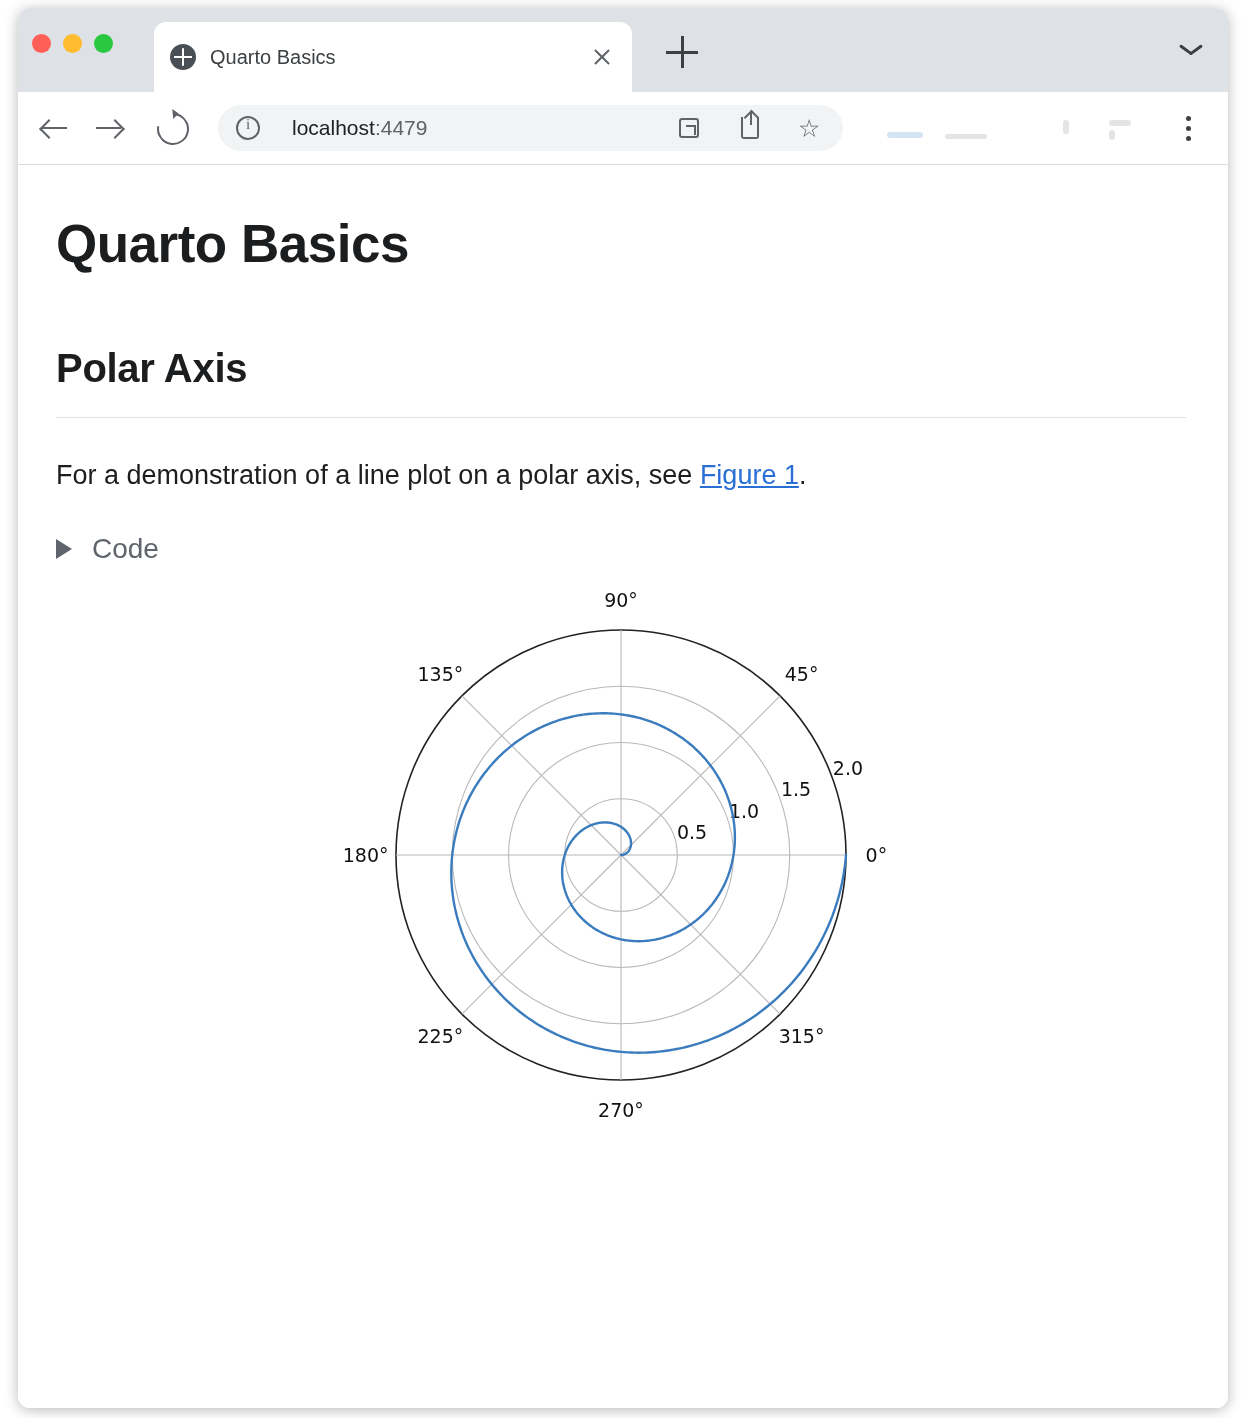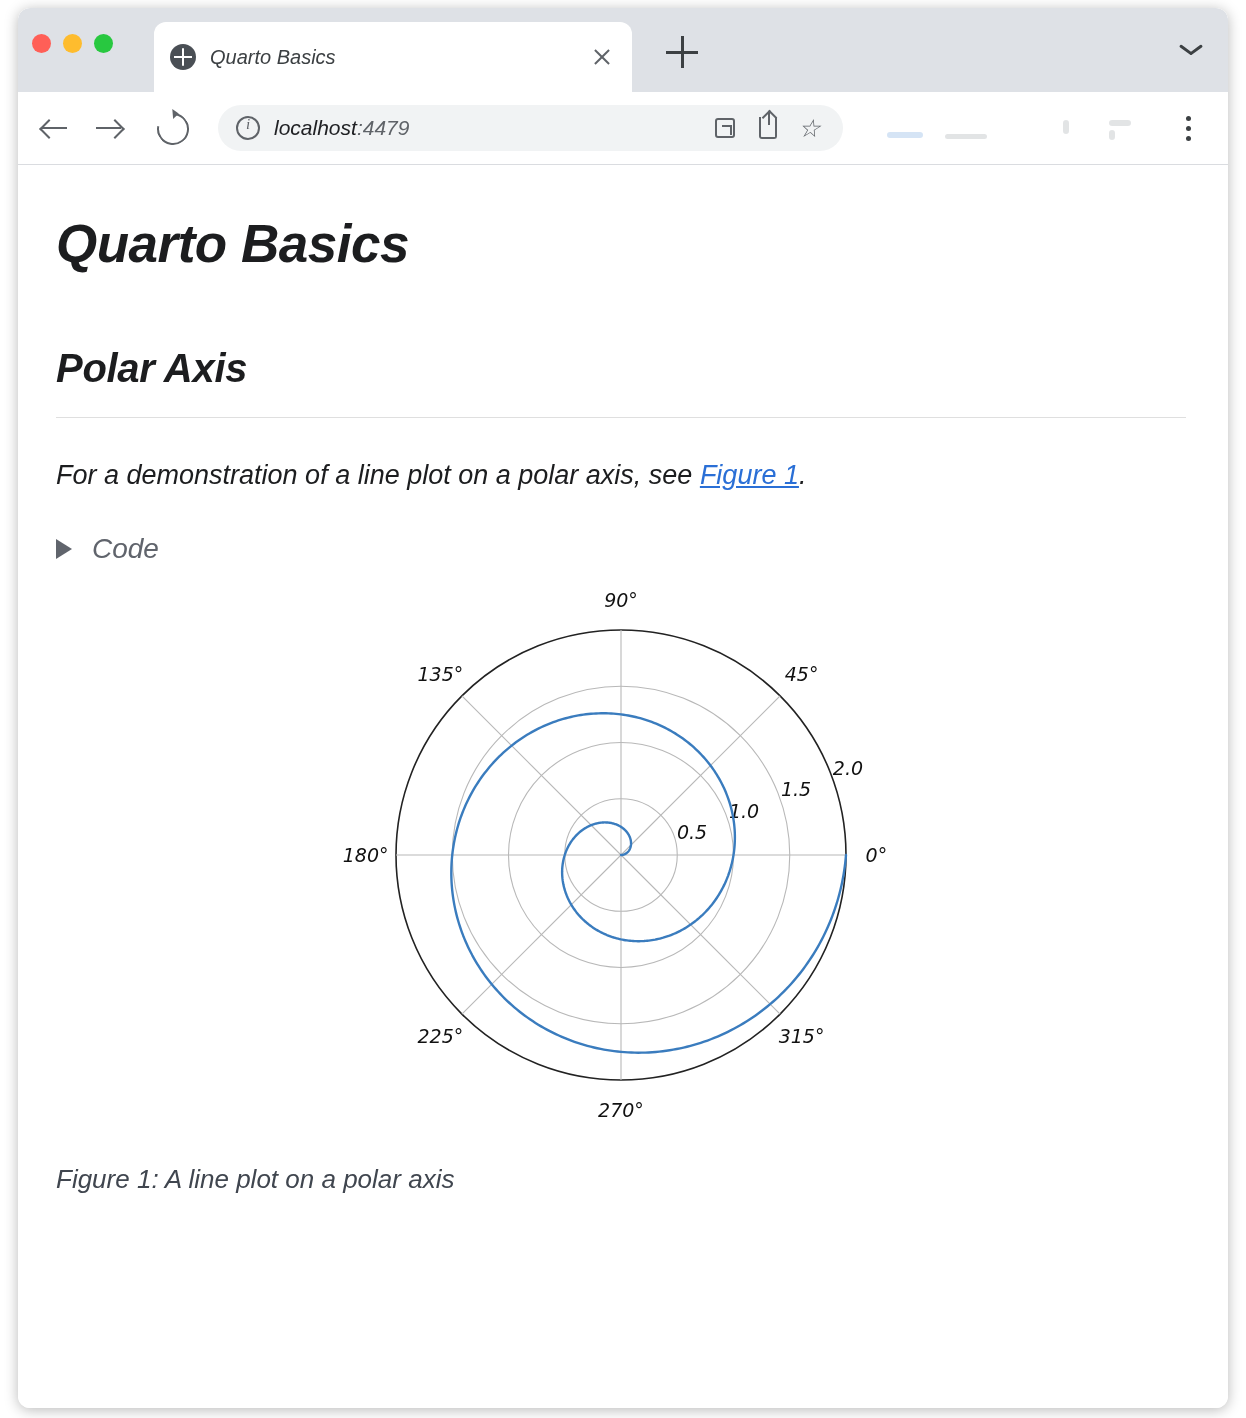--- a/index.html
+++ b/index.html
@@ -17,21 +17,20 @@
   .window {
     position: absolute;
     left: 18px;
     top: 8px;
     width: 1210px;
     height: 1400px;
     background: #ffffff;
     border-radius: 12px;
     box-shadow: 0 2px 14px rgba(0,0,0,0.28);
     overflow: hidden;
-    font-style: italic;
   }
 
   
   .tabstrip {
     position: relative;
     height: 84px;
     background: #dee1e6;
     border-top-left-radius: 12px;
     border-top-right-radius: 12px;
   }
@@ -225,20 +224,21 @@
     left: 200px;
     top: 13px;
     width: 625px;
     height: 46px;
     background: #f1f3f4;
     border-radius: 23px;
     display: flex;
     align-items: center;
     padding: 0 18px;
     box-sizing: border-box;
+    gap: 18px;
   }
   .info-icon {
     width: 24px; height: 24px;
     border: 2px solid #5f6368;
     border-radius: 50%;
     position: relative;
     flex: 0 0 auto;
     margin-right: 14px;
     box-sizing: border-box;
   }
@@ -522,16 +522,15 @@
             <text x="460.57739424551454" y="459.5773942455146" text-anchor="middle" font-size="19" fill="#111111">315°</text>
             <text x="335.96822370375986" y="256.4740569294637" text-anchor="start" font-size="19" fill="#111111">0.5</text>
             <text x="387.9364474075198" y="234.9481138589274" text-anchor="start" font-size="19" fill="#111111">1.0</text>
             <text x="439.90467111127964" y="213.4221707883911" text-anchor="start" font-size="19" fill="#111111">1.5</text>
             <text x="491.87289481503956" y="191.8962277178548" text-anchor="start" font-size="19" fill="#111111">2.0</text>
             <path d="M280.00 272.00 L280.31 271.99 L280.62 271.98 L280.94 271.95 L281.25 271.91 L281.56 271.86 L281.86 271.80 L282.17 271.73 L282.48 271.65 L282.78 271.56 L283.08 271.46 L283.37 271.34 L283.67 271.22 L283.96 271.09 L284.25 270.94 L284.53 270.79 L284.81 270.62 L285.08 270.45 L285.35 270.26 L285.61 270.07 L285.87 269.86 L286.13 269.65 L286.37 269.42 L286.62 269.19 L286.85 268.95 L287.08 268.70 L287.30 268.44 L287.52 268.17 L287.73 267.89 L287.93 267.61 L288.12 267.31 L288.30 267.01 L288.48 266.70 L288.65 266.38 L288.81 266.06 L288.96 265.73 L289.10 265.39 L289.23 265.04 L289.36 264.69 L289.47 264.33 L289.58 263.97 L289.67 263.59 L289.75 263.22 L289.83 262.84 L289.89 262.45 L289.94 262.06 L289.99 261.66 L290.02 261.26 L290.04 260.85 L290.05 260.44 L290.04 260.03 L290.03 259.61 L290.00 259.19 L289.97 258.77 L289.92 258.35 L289.86 257.92 L289.79 257.49 L289.70 257.06 L289.60 256.63 L289.50 256.20 L289.38 255.76 L289.24 255.33 L289.10 254.89 L288.94 254.46 L288.77 254.02 L288.58 253.59 L288.39 253.16 L288.18 252.73 L287.96 252.30 L287.73 251.87 L287.48 251.44 L287.22 251.02 L286.95 250.60 L286.67 250.18 L286.37 249.77 L286.07 249.36 L285.75 248.96 L285.41 248.55 L285.07 248.16 L284.71 247.77 L284.34 247.38 L283.96 247.00 L283.57 246.62 L283.16 246.26 L282.74 245.89 L282.32 245.54 L281.87 245.19 L281.42 244.85 L280.96 244.52 L280.49 244.19 L280.00 243.88 L279.50 243.57 L279.00 243.27 L278.48 242.98 L277.95 242.70 L277.41 242.43 L276.86 242.16 L276.31 241.91 L275.74 241.67 L275.16 241.44 L274.57 241.22 L273.98 241.02 L273.37 240.82 L272.76 240.64 L272.14 240.47 L271.51 240.31 L270.87 240.16 L270.22 240.02 L269.57 239.90 L268.91 239.79 L268.24 239.70 L267.57 239.62 L266.89 239.55 L266.20 239.49 L265.51 239.45 L264.81 239.43 L264.11 239.42 L263.40 239.42 L262.69 239.44 L261.97 239.48 L261.25 239.52 L260.53 239.59 L259.80 239.67 L259.07 239.76 L258.33 239.87 L257.59 240.00 L256.86 240.14 L256.12 240.30 L255.37 240.48 L254.63 240.67 L253.89 240.88 L253.14 241.10 L252.40 241.35 L251.65 241.60 L250.91 241.88 L250.17 242.17 L249.43 242.48 L248.69 242.80 L247.95 243.14 L247.22 243.50 L246.49 243.88 L245.76 244.27 L245.03 244.68 L244.31 245.11 L243.59 245.55 L242.88 246.01 L242.18 246.49 L241.47 246.98 L240.78 247.49 L240.09 248.02 L239.41 248.56 L238.73 249.12 L238.06 249.70 L237.40 250.29 L236.75 250.90 L236.10 251.53 L235.46 252.17 L234.84 252.83 L234.22 253.50 L233.61 254.19 L233.02 254.90 L232.43 255.62 L231.85 256.36 L231.29 257.11 L230.74 257.87 L230.19 258.65 L229.67 259.45 L229.15 260.26 L228.65 261.08 L228.16 261.92 L227.68 262.77 L227.22 263.64 L226.77 264.52 L226.34 265.41 L225.92 266.32 L225.52 267.23 L225.13 268.16 L224.76 269.11 L224.41 270.06 L224.07 271.02 L223.75 272.00 L223.45 272.99 L223.16 273.98 L222.89 274.99 L222.64 276.01 L222.41 277.04 L222.19 278.08 L222.00 279.12 L221.82 280.18 L221.66 281.24 L221.53 282.31 L221.41 283.39 L221.31 284.47 L221.23 285.57 L221.18 286.67 L221.14 287.77 L221.12 288.88 L221.13 290.00 L221.15 291.12 L221.20 292.25 L221.27 293.38 L221.36 294.51 L221.47 295.65 L221.61 296.79 L221.76 297.93 L221.94 299.07 L222.14 300.22 L222.36 301.37 L222.61 302.52 L222.88 303.66 L223.17 304.81 L223.48 305.96 L223.82 307.11 L224.18 308.25 L224.56 309.40 L224.96 310.54 L225.39 311.68 L225.84 312.81 L226.32 313.94 L226.81 315.07 L227.33 316.19 L227.88 317.31 L228.44 318.42 L229.03 319.53 L229.65 320.63 L230.28 321.72 L230.94 322.80 L231.62 323.88 L232.32 324.95 L233.05 326.01 L233.80 327.06 L234.57 328.10 L235.36 329.13 L236.18 330.15 L237.02 331.16 L237.88 332.16 L238.76 333.14 L239.66 334.11 L240.59 335.07 L241.53 336.02 L242.50 336.95 L243.49 337.87 L244.50 338.77 L245.53 339.66 L246.57 340.53 L247.64 341.39 L248.73 342.23 L249.84 343.05 L250.97 343.86 L252.11 344.64 L253.28 345.41 L254.46 346.16 L255.66 346.90 L256.88 347.61 L258.12 348.30 L259.38 348.97 L260.65 349.62 L261.93 350.25 L263.24 350.86 L264.56 351.45 L265.89 352.02 L267.24 352.56 L268.61 353.08 L269.98 353.57 L271.38 354.05 L272.78 354.50 L274.20 354.92 L275.63 355.32 L277.08 355.70 L278.53 356.05 L280.00 356.38 L281.48 356.67 L282.97 356.95 L284.46 357.20 L285.97 357.42 L287.49 357.61 L289.02 357.78 L290.55 357.92 L292.09 358.03 L293.64 358.11 L295.19 358.17 L296.76 358.20 L298.32 358.20 L299.89 358.17 L301.47 358.11 L303.05 358.03 L304.64 357.91 L306.22 357.77 L307.81 357.60 L309.40 357.39 L311.00 357.16 L312.59 356.90 L314.18 356.61 L315.78 356.28 L317.37 355.93 L318.96 355.55 L320.55 355.14 L322.14 354.70 L323.72 354.22 L325.30 353.72 L326.88 353.19 L328.45 352.63 L330.01 352.03 L331.57 351.41 L333.12 350.76 L334.67 350.08 L336.21 349.36 L337.74 348.62 L339.26 347.85 L340.77 347.04 L342.27 346.21 L343.76 345.35 L345.24 344.46 L346.71 343.54 L348.16 342.59 L349.61 341.61 L351.03 340.60 L352.45 339.56 L353.85 338.49 L355.24 337.40 L356.60 336.28 L357.96 335.13 L359.29 333.95 L360.61 332.75 L361.91 331.51 L363.20 330.25 L364.46 328.97 L365.70 327.66 L366.92 326.32 L368.13 324.95 L369.31 323.56 L370.47 322.15 L371.61 320.71 L372.72 319.24 L373.81 317.75 L374.88 316.24 L375.92 314.71 L376.94 313.15 L377.93 311.57 L378.90 309.96 L379.84 308.34 L380.76 306.69 L381.64 305.03 L382.50 303.34 L383.34 301.63 L384.14 299.90 L384.91 298.16 L385.66 296.39 L386.37 294.61 L387.06 292.81 L387.71 290.99 L388.34 289.16 L388.93 287.31 L389.49 285.44 L390.02 283.56 L390.52 281.67 L390.98 279.76 L391.41 277.84 L391.81 275.90 L392.17 273.96 L392.50 272.00 L392.80 270.03 L393.06 268.05 L393.28 266.06 L393.47 264.07 L393.63 262.06 L393.75 260.04 L393.83 258.02 L393.88 256.00 L393.89 253.96 L393.87 251.92 L393.81 249.88 L393.71 247.83 L393.58 245.78 L393.40 243.73 L393.19 241.67 L392.95 239.61 L392.66 237.55 L392.34 235.50 L391.98 233.44 L391.59 231.39 L391.15 229.33 L390.68 227.28 L390.17 225.23 L389.63 223.19 L389.04 221.15 L388.42 219.12 L387.76 217.10 L387.06 215.08 L386.32 213.07 L385.55 211.06 L384.74 209.07 L383.89 207.08 L383.00 205.11 L382.08 203.15 L381.11 201.20 L380.12 199.26 L379.08 197.34 L378.01 195.43 L376.90 193.53 L375.76 191.65 L374.57 189.79 L373.36 187.94 L372.10 186.11 L370.82 184.30 L369.49 182.51 L368.13 180.73 L366.74 178.98 L365.31 177.25 L363.85 175.54 L362.36 173.85 L360.83 172.19 L359.27 170.54 L357.67 168.93 L356.04 167.33 L354.39 165.77 L352.70 164.23 L350.97 162.71 L349.22 161.22 L347.44 159.76 L345.62 158.33 L343.78 156.93 L341.91 155.56 L340.01 154.22 L338.08 152.91 L336.13 151.63 L334.15 150.38 L332.14 149.17 L330.10 147.99 L328.04 146.84 L325.96 145.73 L323.85 144.65 L321.72 143.61 L319.56 142.60 L317.38 141.63 L315.18 140.69 L312.96 139.80 L310.72 138.94 L308.46 138.12 L306.18 137.33 L303.88 136.59 L301.56 135.88 L299.22 135.22 L296.87 134.59 L294.50 134.01 L292.12 133.47 L289.72 132.96 L287.31 132.50 L284.89 132.09 L282.45 131.71 L280.00 131.38 L277.54 131.08 L275.07 130.84 L272.59 130.63 L270.10 130.47 L267.61 130.35 L265.10 130.28 L262.60 130.25 L260.08 130.27 L257.56 130.33 L255.04 130.43 L252.51 130.58 L249.98 130.78 L247.45 131.02 L244.92 131.31 L242.39 131.64 L239.86 132.02 L237.33 132.44 L234.81 132.91 L232.28 133.42 L229.77 133.98 L227.25 134.59 L224.75 135.24 L222.25 135.94 L219.75 136.68 L217.27 137.47 L214.79 138.30 L212.33 139.18 L209.87 140.11 L207.43 141.08 L205.00 142.10 L202.58 143.16 L200.18 144.26 L197.79 145.41 L195.42 146.61 L193.07 147.85 L190.73 149.13 L188.41 150.46 L186.11 151.83 L183.83 153.24 L181.57 154.70 L179.34 156.20 L177.12 157.74 L174.93 159.33 L172.76 160.95 L170.62 162.62 L168.50 164.33 L166.41 166.08 L164.35 167.87 L162.31 169.70 L160.31 171.56 L158.33 173.47 L156.38 175.42 L154.46 177.40 L152.58 179.42 L150.73 181.48 L148.91 183.58 L147.12 185.71 L145.37 187.88 L143.66 190.08 L141.98 192.31 L140.33 194.58 L138.73 196.88 L137.16 199.22 L135.63 201.59 L134.14 203.98 L132.69 206.41 L131.28 208.87 L129.91 211.36 L128.58 213.88 L127.30 216.42 L126.06 218.99 L124.86 221.59 L123.70 224.22 L122.59 226.86 L121.53 229.54 L120.51 232.23 L119.53 234.95 L118.61 237.69 L117.72 240.46 L116.89 243.24 L116.11 246.04 L115.37 248.86 L114.68 251.70 L114.04 254.56 L113.45 257.43 L112.91 260.32 L112.42 263.22 L111.98 266.13 L111.59 269.06 L111.25 272.00 L110.96 274.95 L110.73 277.91 L110.55 280.88 L110.41 283.86 L110.34 286.84 L110.31 289.84 L110.34 292.83 L110.42 295.83 L110.55 298.84 L110.74 301.85 L110.98 304.85 L111.27 307.86 L111.62 310.87 L112.02 313.88 L112.47 316.89 L112.98 319.89 L113.54 322.89 L114.16 325.88 L114.83 328.87 L115.55 331.85 L116.33 334.83 L117.16 337.79 L118.05 340.74 L118.99 343.69 L119.98 346.62 L121.03 349.54 L122.12 352.44 L123.28 355.33 L124.48 358.21 L125.74 361.06 L127.05 363.90 L128.41 366.72 L129.83 369.52 L131.29 372.31 L132.81 375.06 L134.38 377.80 L136.00 380.51 L137.67 383.20 L139.39 385.87 L141.15 388.51 L142.97 391.12 L144.84 393.70 L146.76 396.25 L148.72 398.78 L150.73 401.27 L152.79 403.73 L154.90 406.16 L157.05 408.55 L159.24 410.91 L161.49 413.24 L163.77 415.53 L166.10 417.78 L168.48 420.00 L170.89 422.17 L173.35 424.31 L175.85 426.41 L178.39 428.46 L180.97 430.48 L183.59 432.45 L186.25 434.38 L188.95 436.26 L191.68 438.10 L194.45 439.90 L197.26 441.65 L200.10 443.35 L202.97 445.00 L205.88 446.61 L208.82 448.16 L211.80 449.67 L214.80 451.13 L217.84 452.53 L220.90 453.89 L223.99 455.19 L227.11 456.44 L230.26 457.64 L233.43 458.78 L236.63 459.87 L239.85 460.90 L243.09 461.88 L246.36 462.81 L249.64 463.67 L252.95 464.48 L256.27 465.24 L259.62 465.93 L262.98 466.57 L266.35 467.15 L269.75 467.67 L273.15 468.13 L276.57 468.53 L280.00 468.88 L283.44 469.16 L286.89 469.38 L290.35 469.54 L293.82 469.64 L297.29 469.68 L300.78 469.66 L304.26 469.58 L307.75 469.43 L311.24 469.23 L314.73 468.96 L318.22 468.63 L321.71 468.24 L325.20 467.79 L328.69 467.27 L332.17 466.69 L335.64 466.05 L339.11 465.35 L342.58 464.59 L346.03 463.76 L349.47 462.88 L352.91 461.93 L356.33 460.91 L359.73 459.84 L363.13 458.71 L366.50 457.51 L369.87 456.25 L373.21 454.93 L376.54 453.56 L379.84 452.12 L383.12 450.62 L386.39 449.06 L389.63 447.44 L392.84 445.76 L396.03 444.03 L399.20 442.23 L402.33 440.38 L405.44 438.47 L408.52 436.50 L411.57 434.47 L414.58 432.39 L417.57 430.25 L420.52 428.06 L423.43 425.81 L426.31 423.51 L429.16 421.16 L431.96 418.75 L434.73 416.29 L437.45 413.77 L440.14 411.21 L442.78 408.59 L445.39 405.93 L447.94 403.21 L450.46 400.45 L452.93 397.64 L455.35 394.78 L457.72 391.88 L460.05 388.93 L462.33 385.93 L464.56 382.89 L466.74 379.81 L468.86 376.69 L470.94 373.52 L472.96 370.32 L474.93 367.07 L476.84 363.79 L478.70 360.47 L480.50 357.11 L482.24 353.71 L483.93 350.28 L485.56 346.82 L487.13 343.32 L488.64 339.79 L490.09 336.23 L491.48 332.64 L492.81 329.02 L494.07 325.37 L495.27 321.70 L496.42 318.00 L497.49 314.28 L498.50 310.53 L499.45 306.76 L500.33 302.97 L501.15 299.15 L501.90 295.32 L502.59 291.47 L503.20 287.61 L503.76 283.73 L504.24 279.83 L504.65 275.92 L505.00 272.00" fill="none" stroke="#3a7cbe" stroke-width="2.4" stroke-linejoin="round" stroke-linecap="round"></path>
           </g>
       </svg>
     </div>
 
-    <div class="figcaption">Figure 1: A line plot on a polar axis</div>
   </div>
 
 </div>
 
 </body></html>

